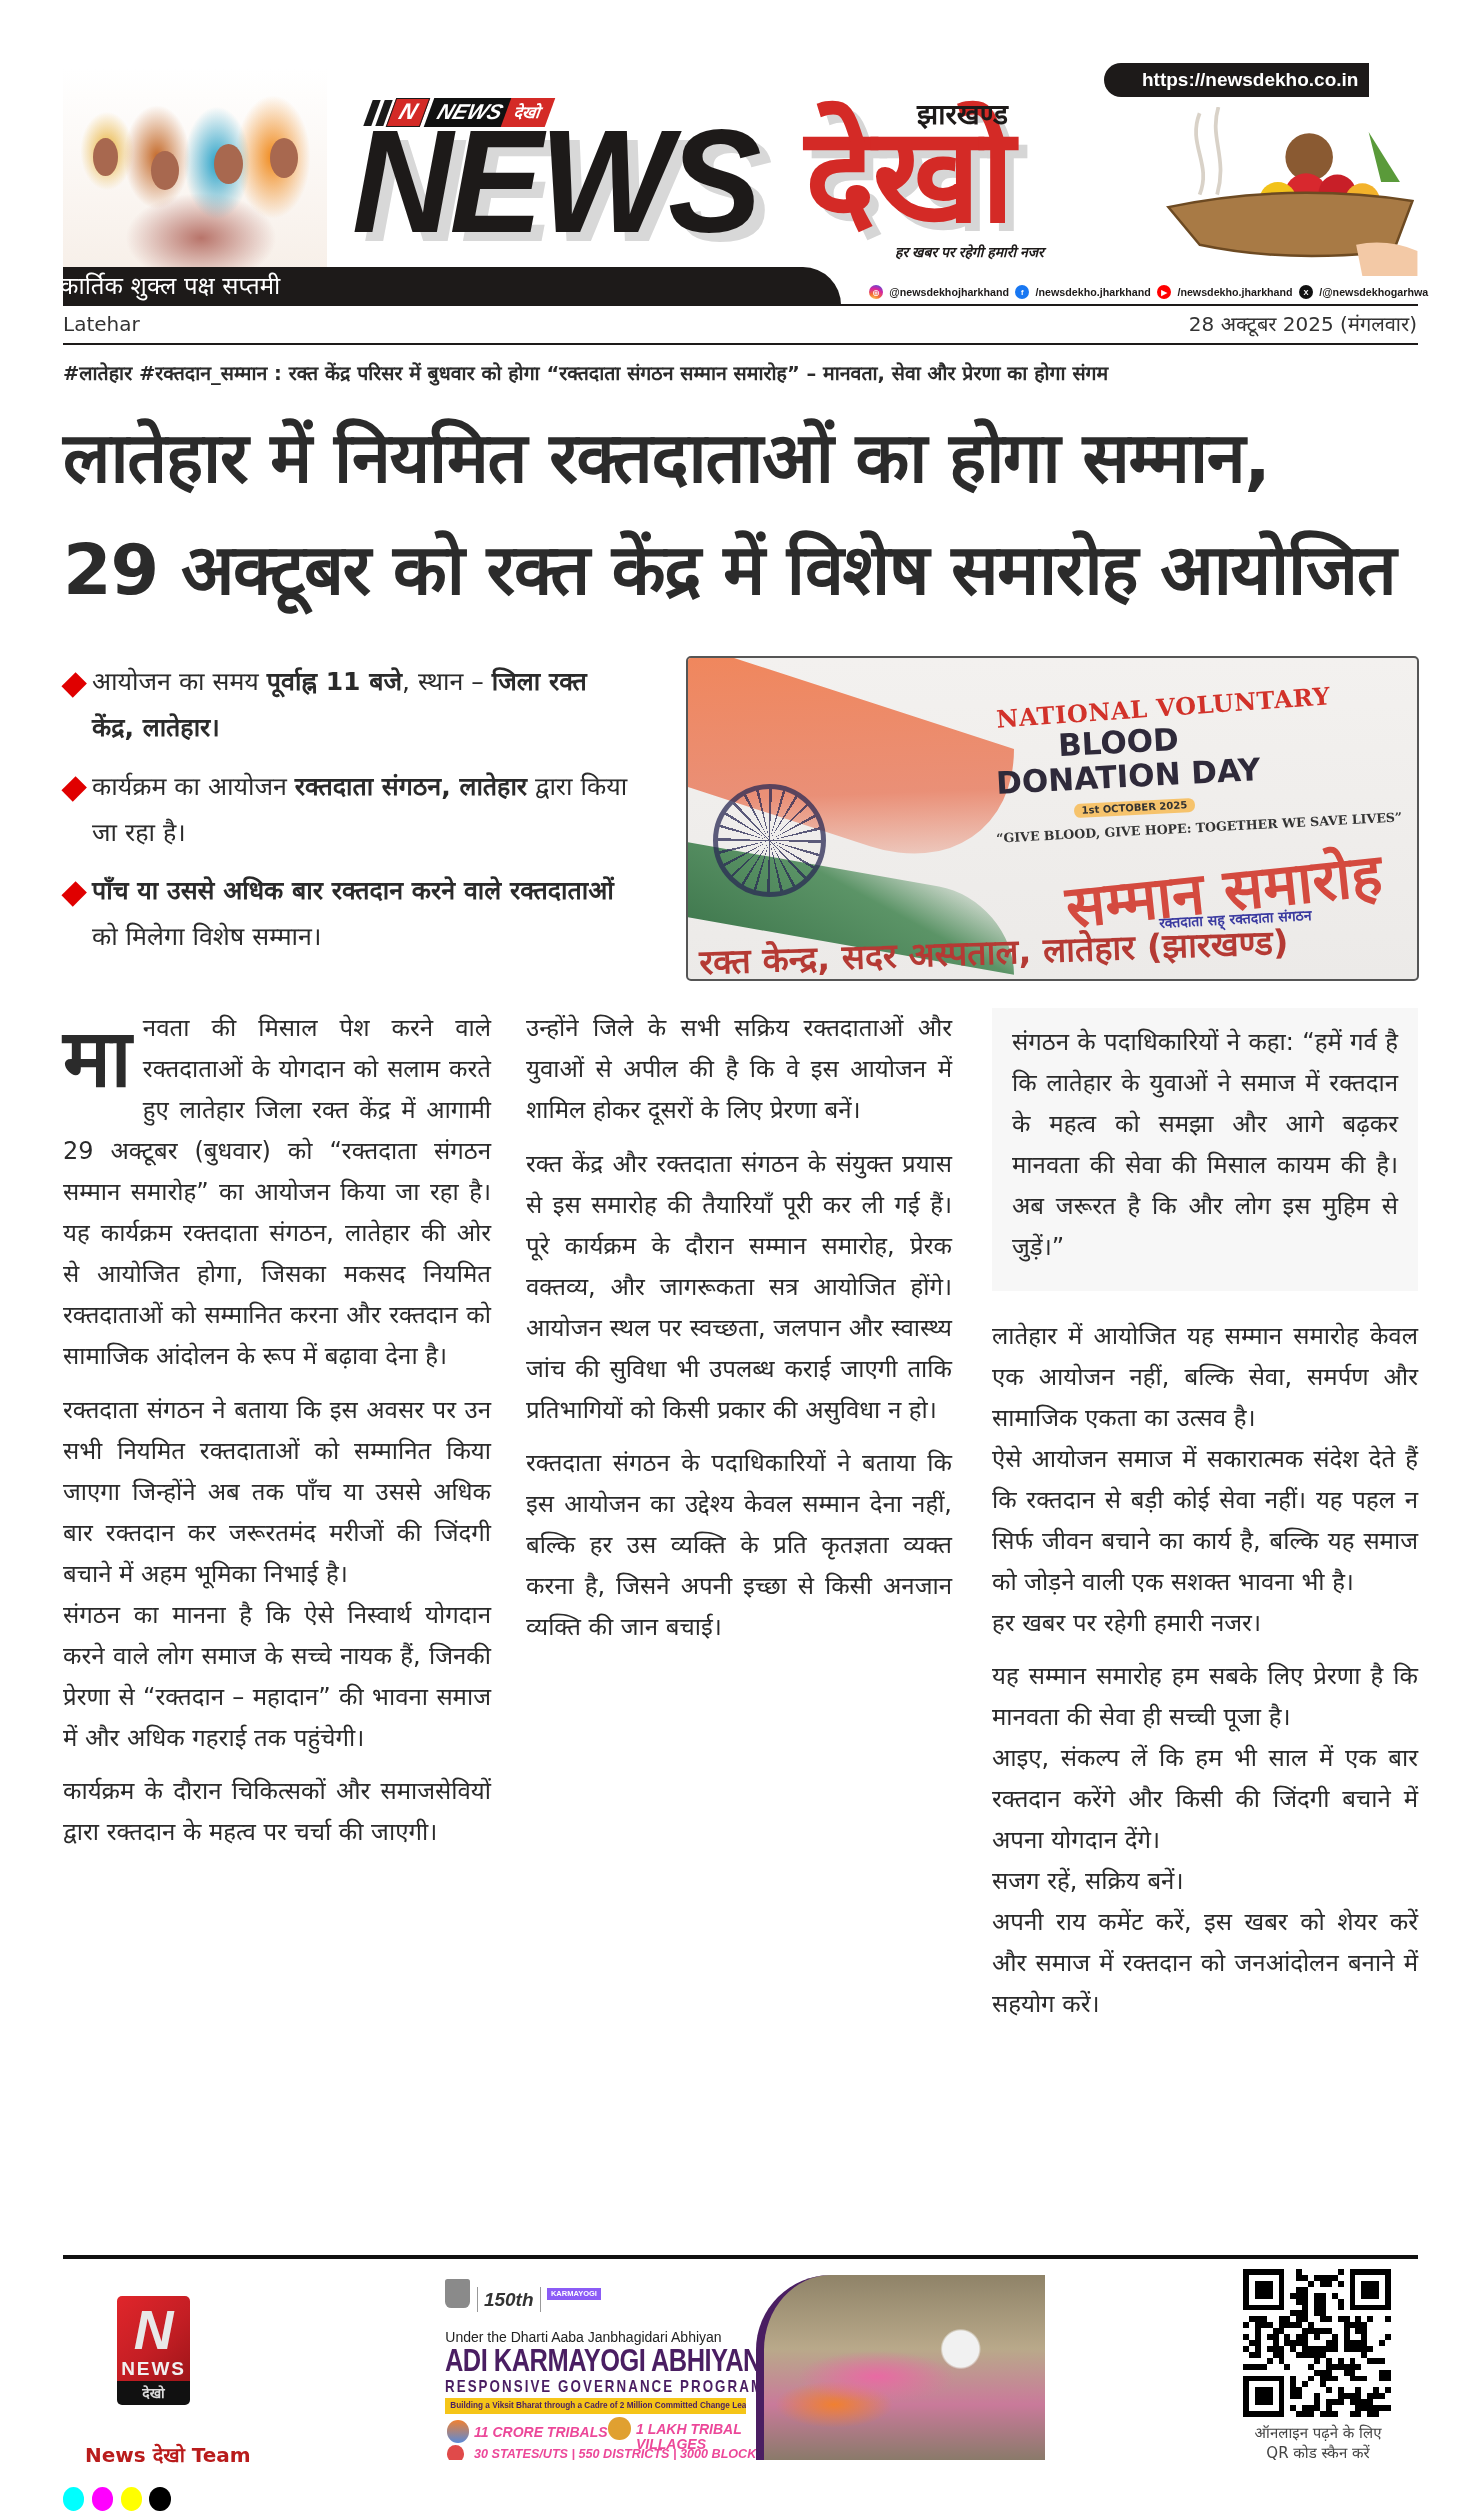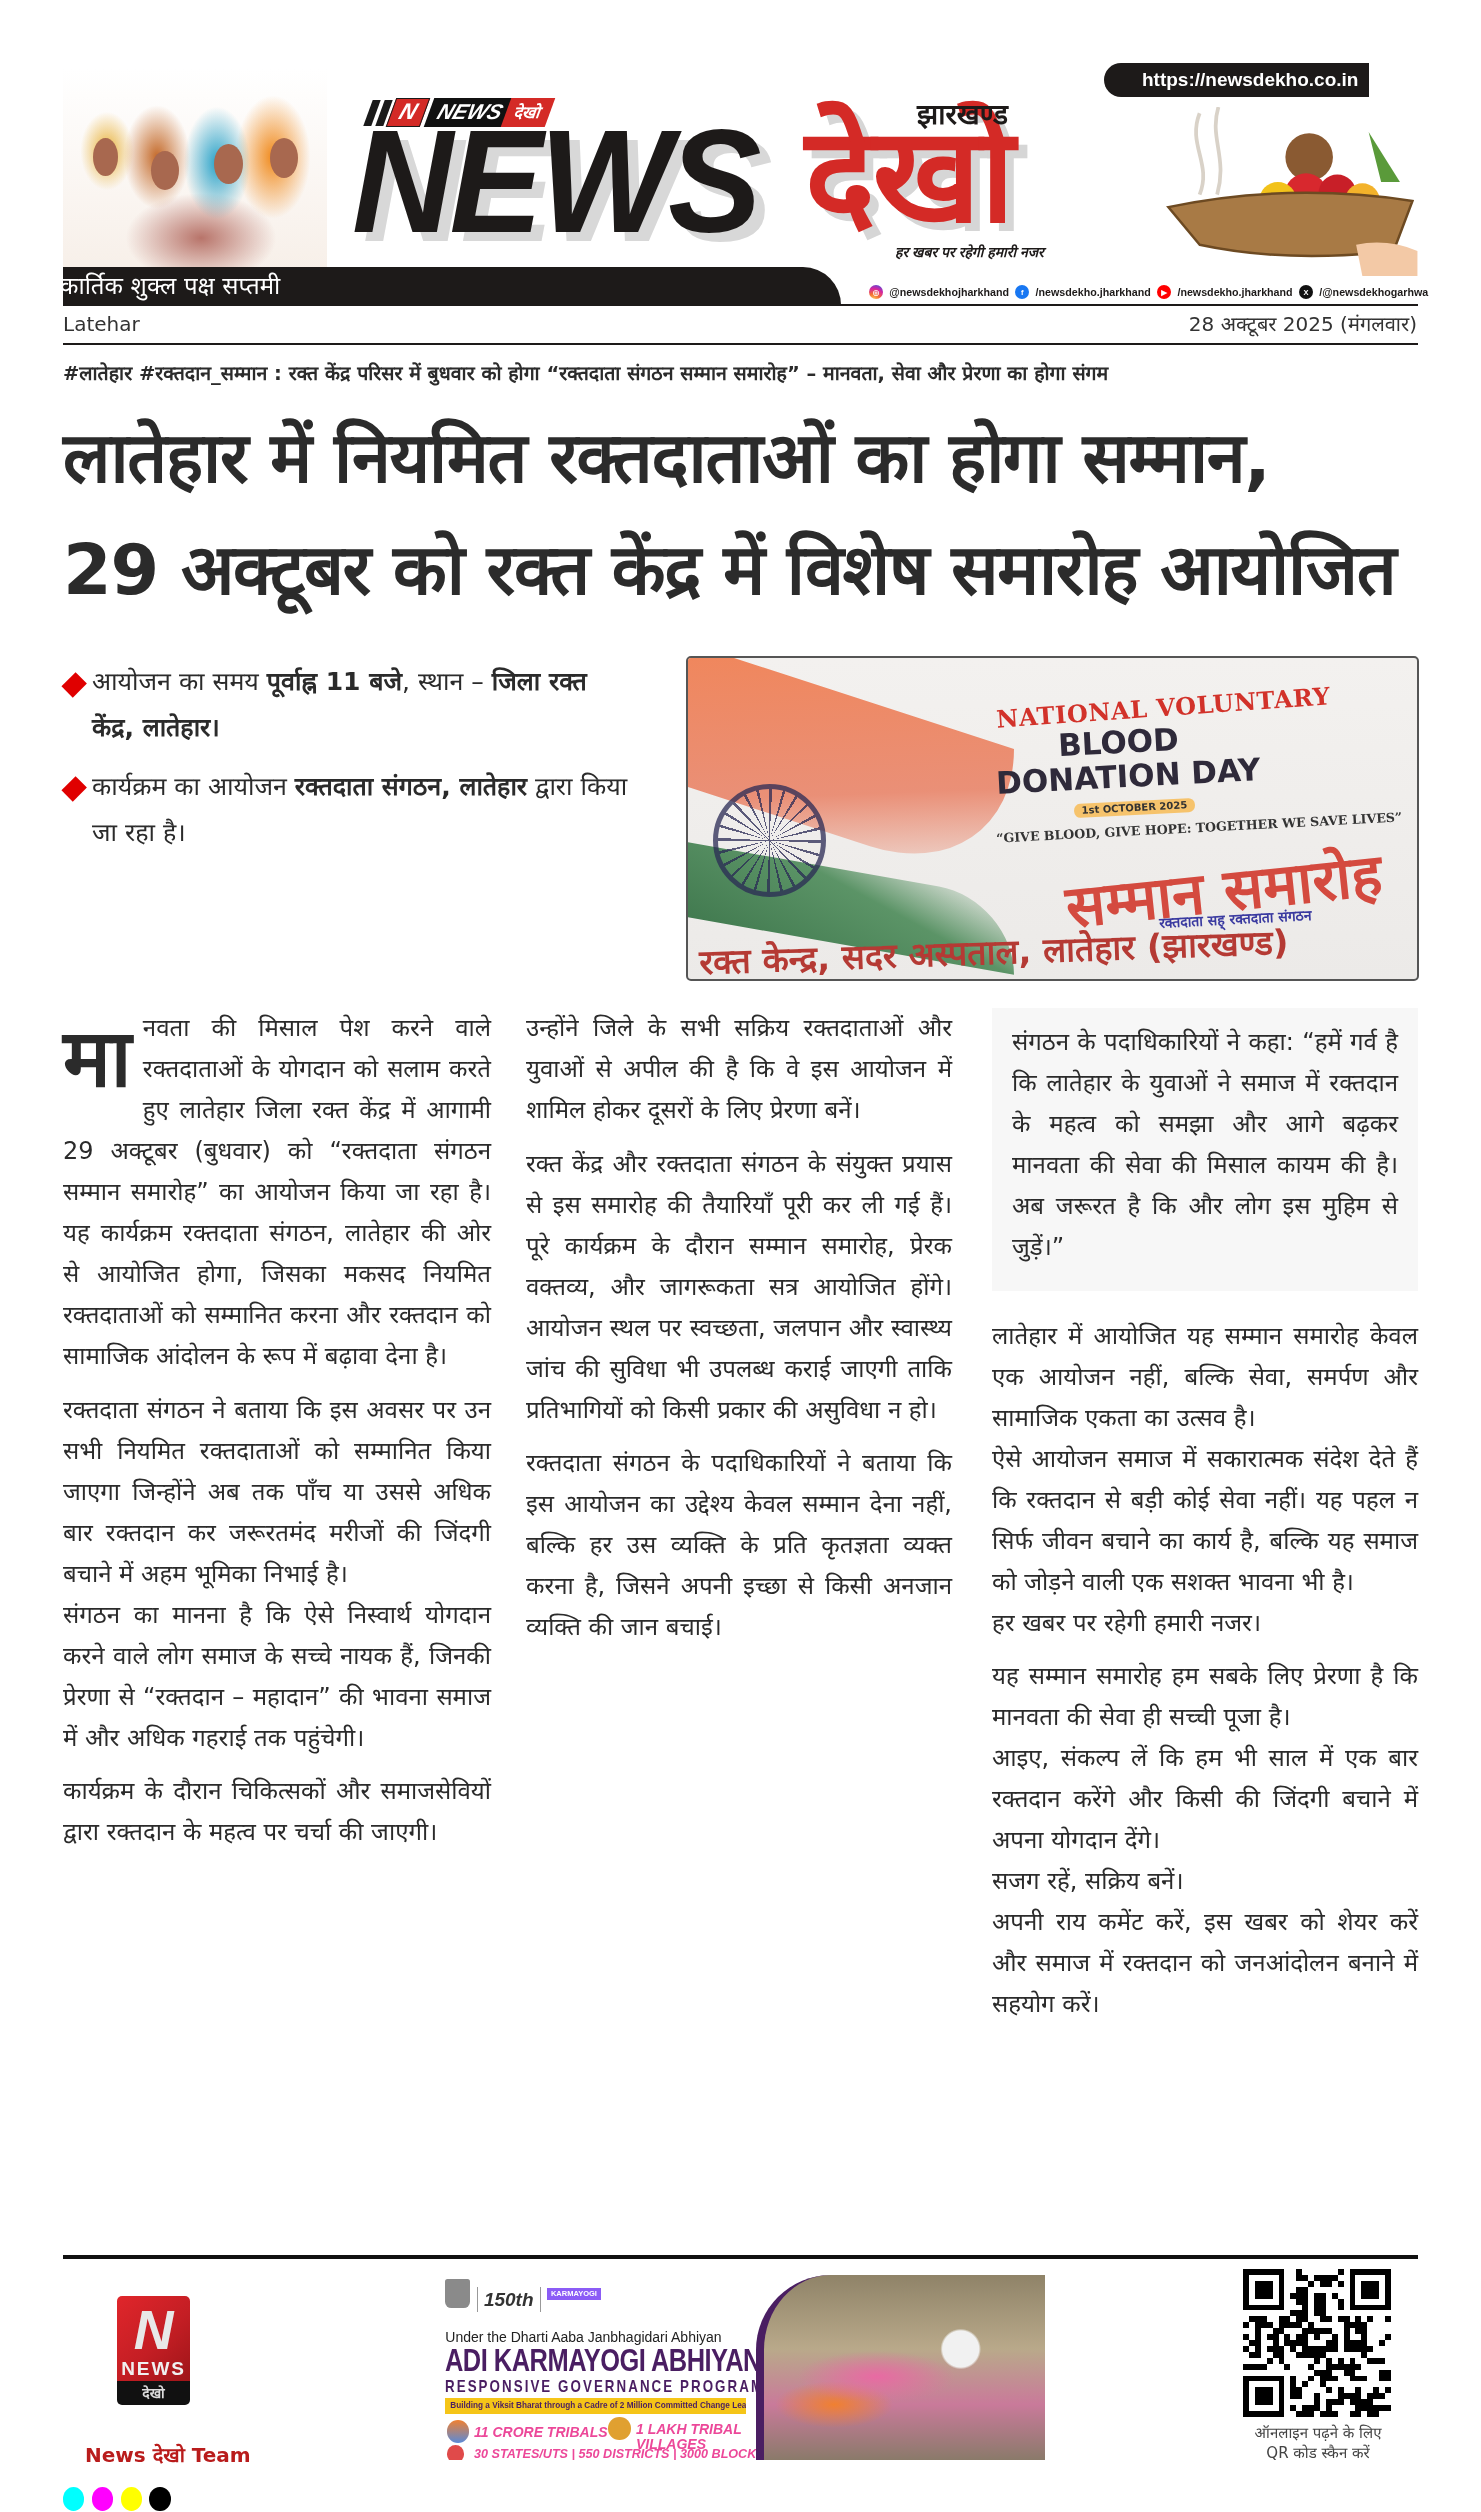--- a/index.html
+++ b/index.html
@@ -193,20 +193,24 @@
 </div>
 
 <div class="abs highlights">
   <div class="hl-item">
     <span class="hl-diamond"></span>
     <span>आयोजन का समय </span><b>पूर्वाह्न 11 बजे</b><span>, स्थान – </span><b>जिला रक्त केंद्र, लातेहार।</b>
   </div>
   <div class="hl-item">
     <span class="hl-diamond"></span>
     <span>कार्यक्रम का आयोजन </span><b>रक्तदाता संगठन, लातेहार</b><span> द्वारा किया जा रहा है।</span>
+  </div>
+  <div class="hl-item">
+    <span class="hl-diamond"></span>
+    <b>पाँच या उससे अधिक बार रक्तदान करने वाले रक्तदाताओं</b><span> को मिलेगा विशेष सम्मान।</span>
   </div>
 </div>
 
 <div class="abs hero-image">
   <div class="flag-orange"></div>
   <div class="flag-green"></div>
   <div class="chakra"></div>
   <div class="banner-title1">NATIONAL VOLUNTARY</div>
   <div class="banner-title2">BLOOD</div>
   <div class="banner-title3">DONATION DAY</div>

